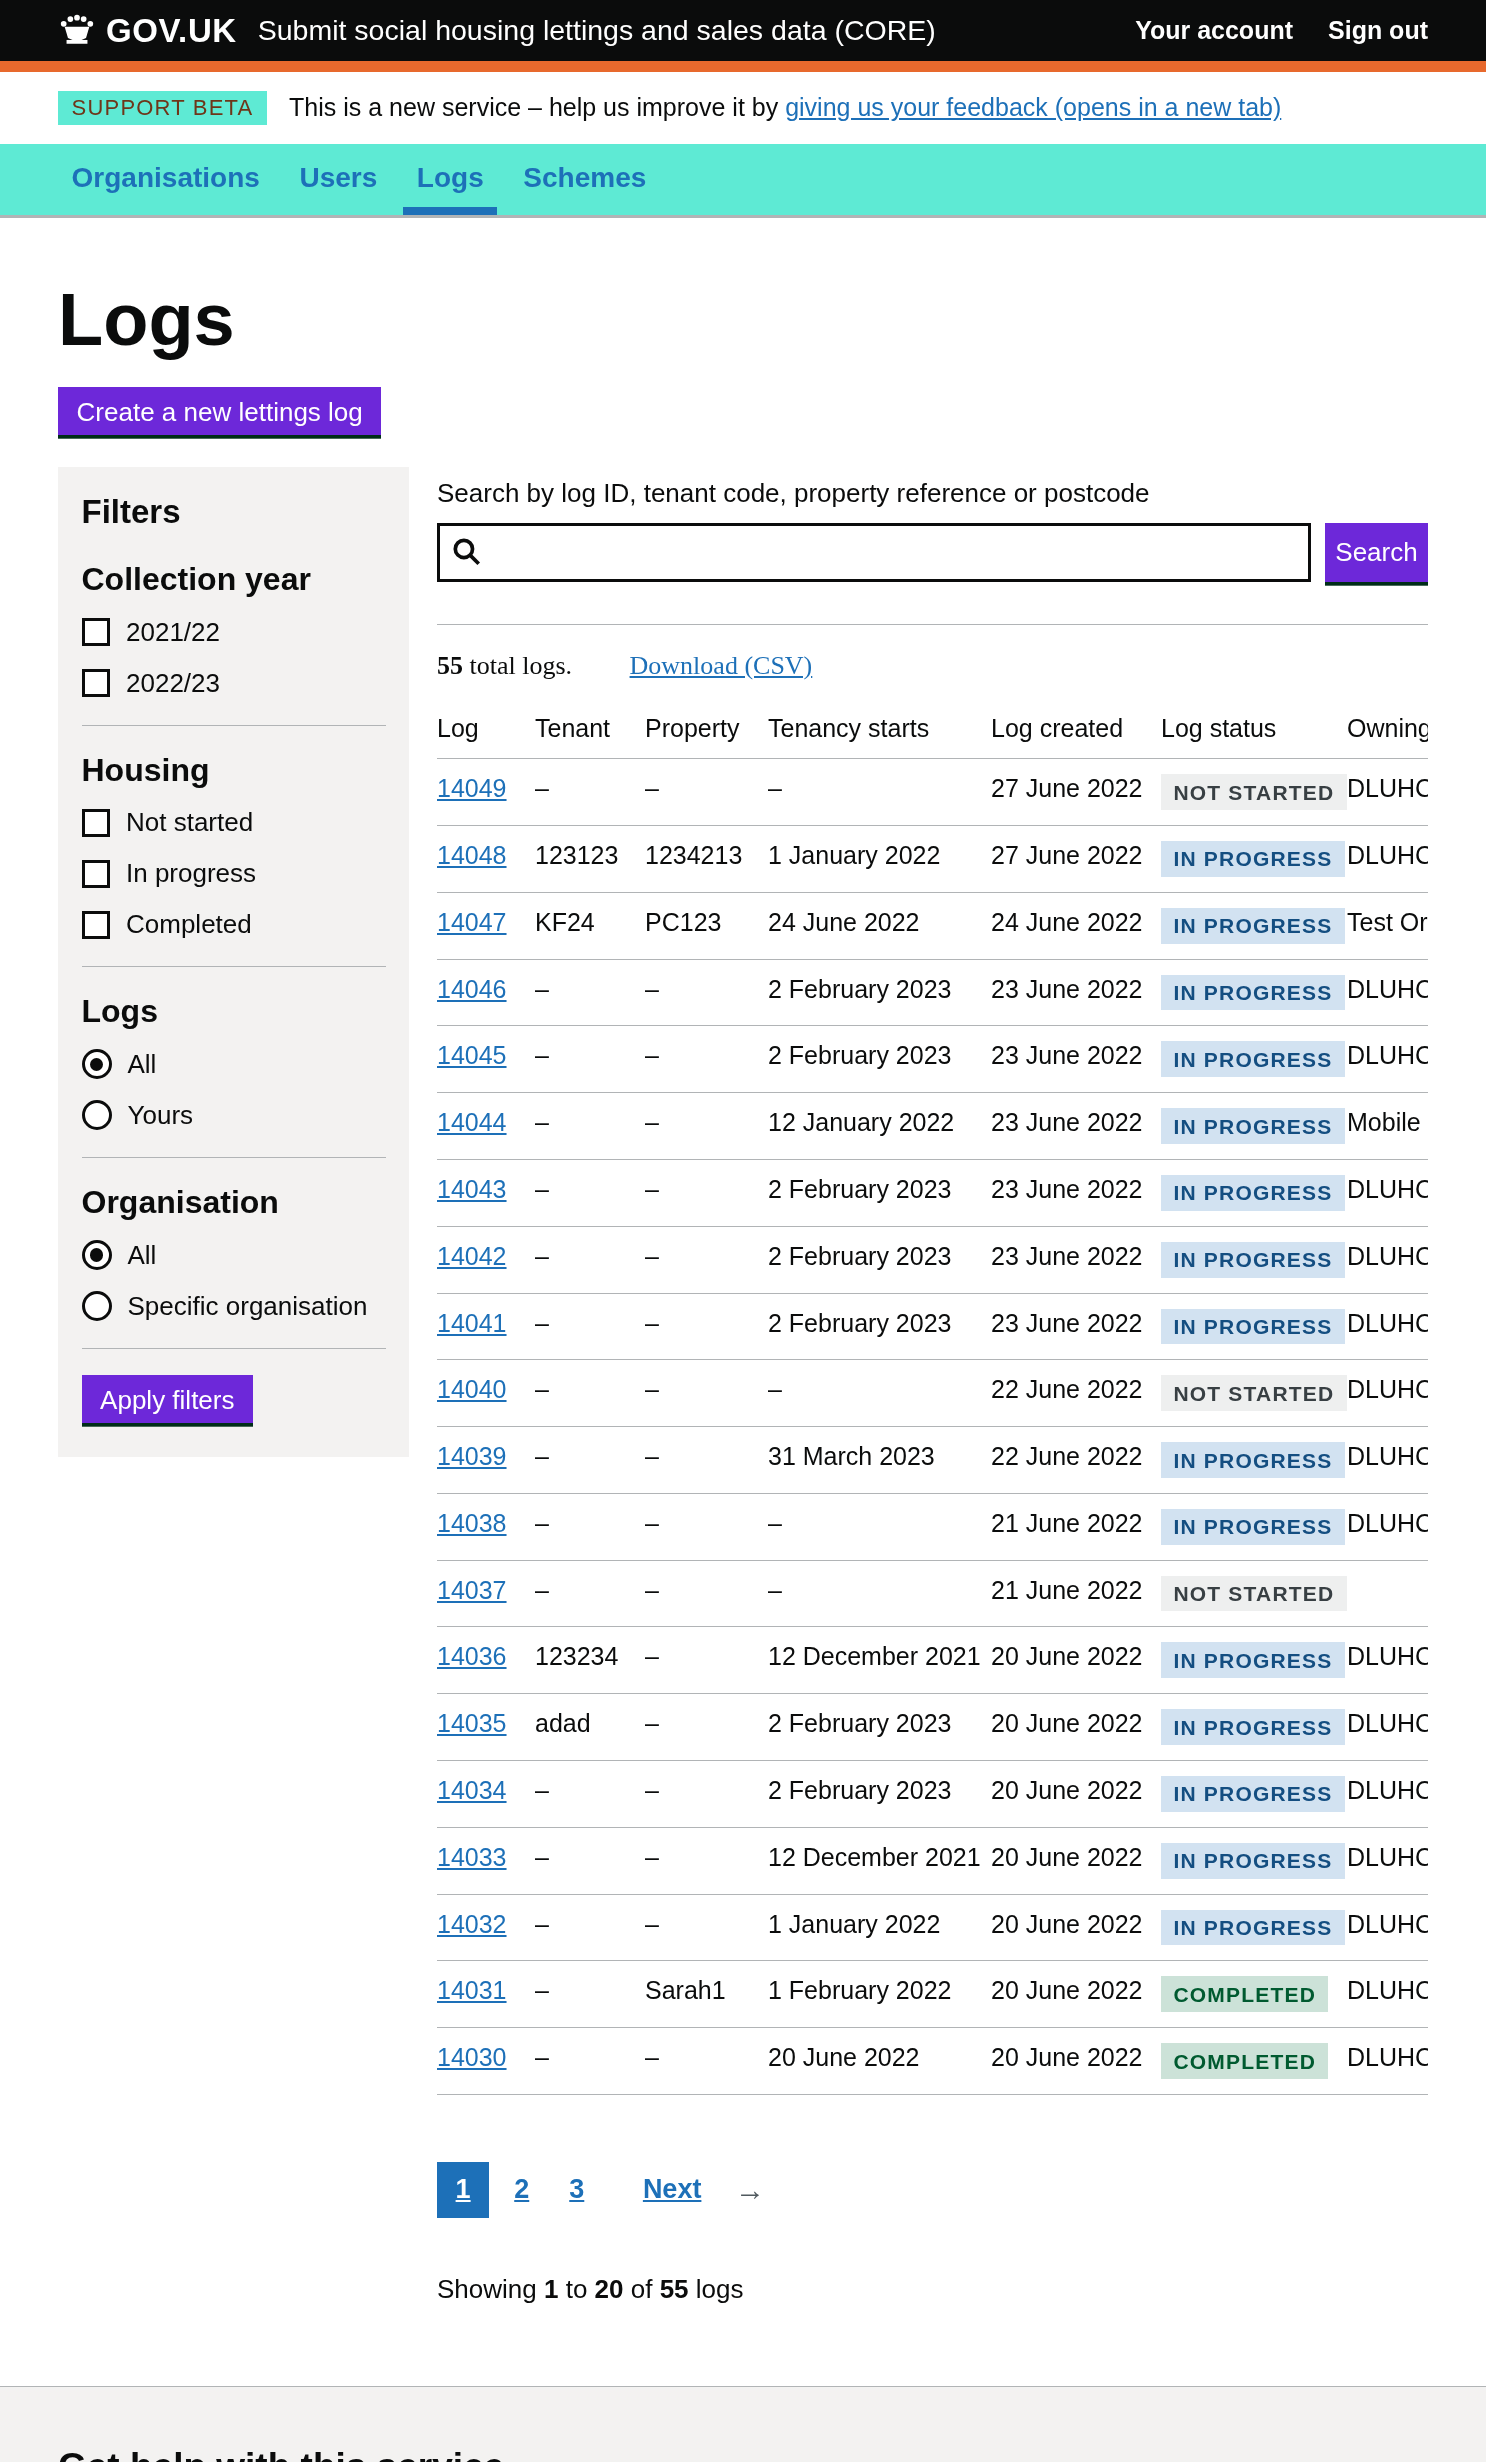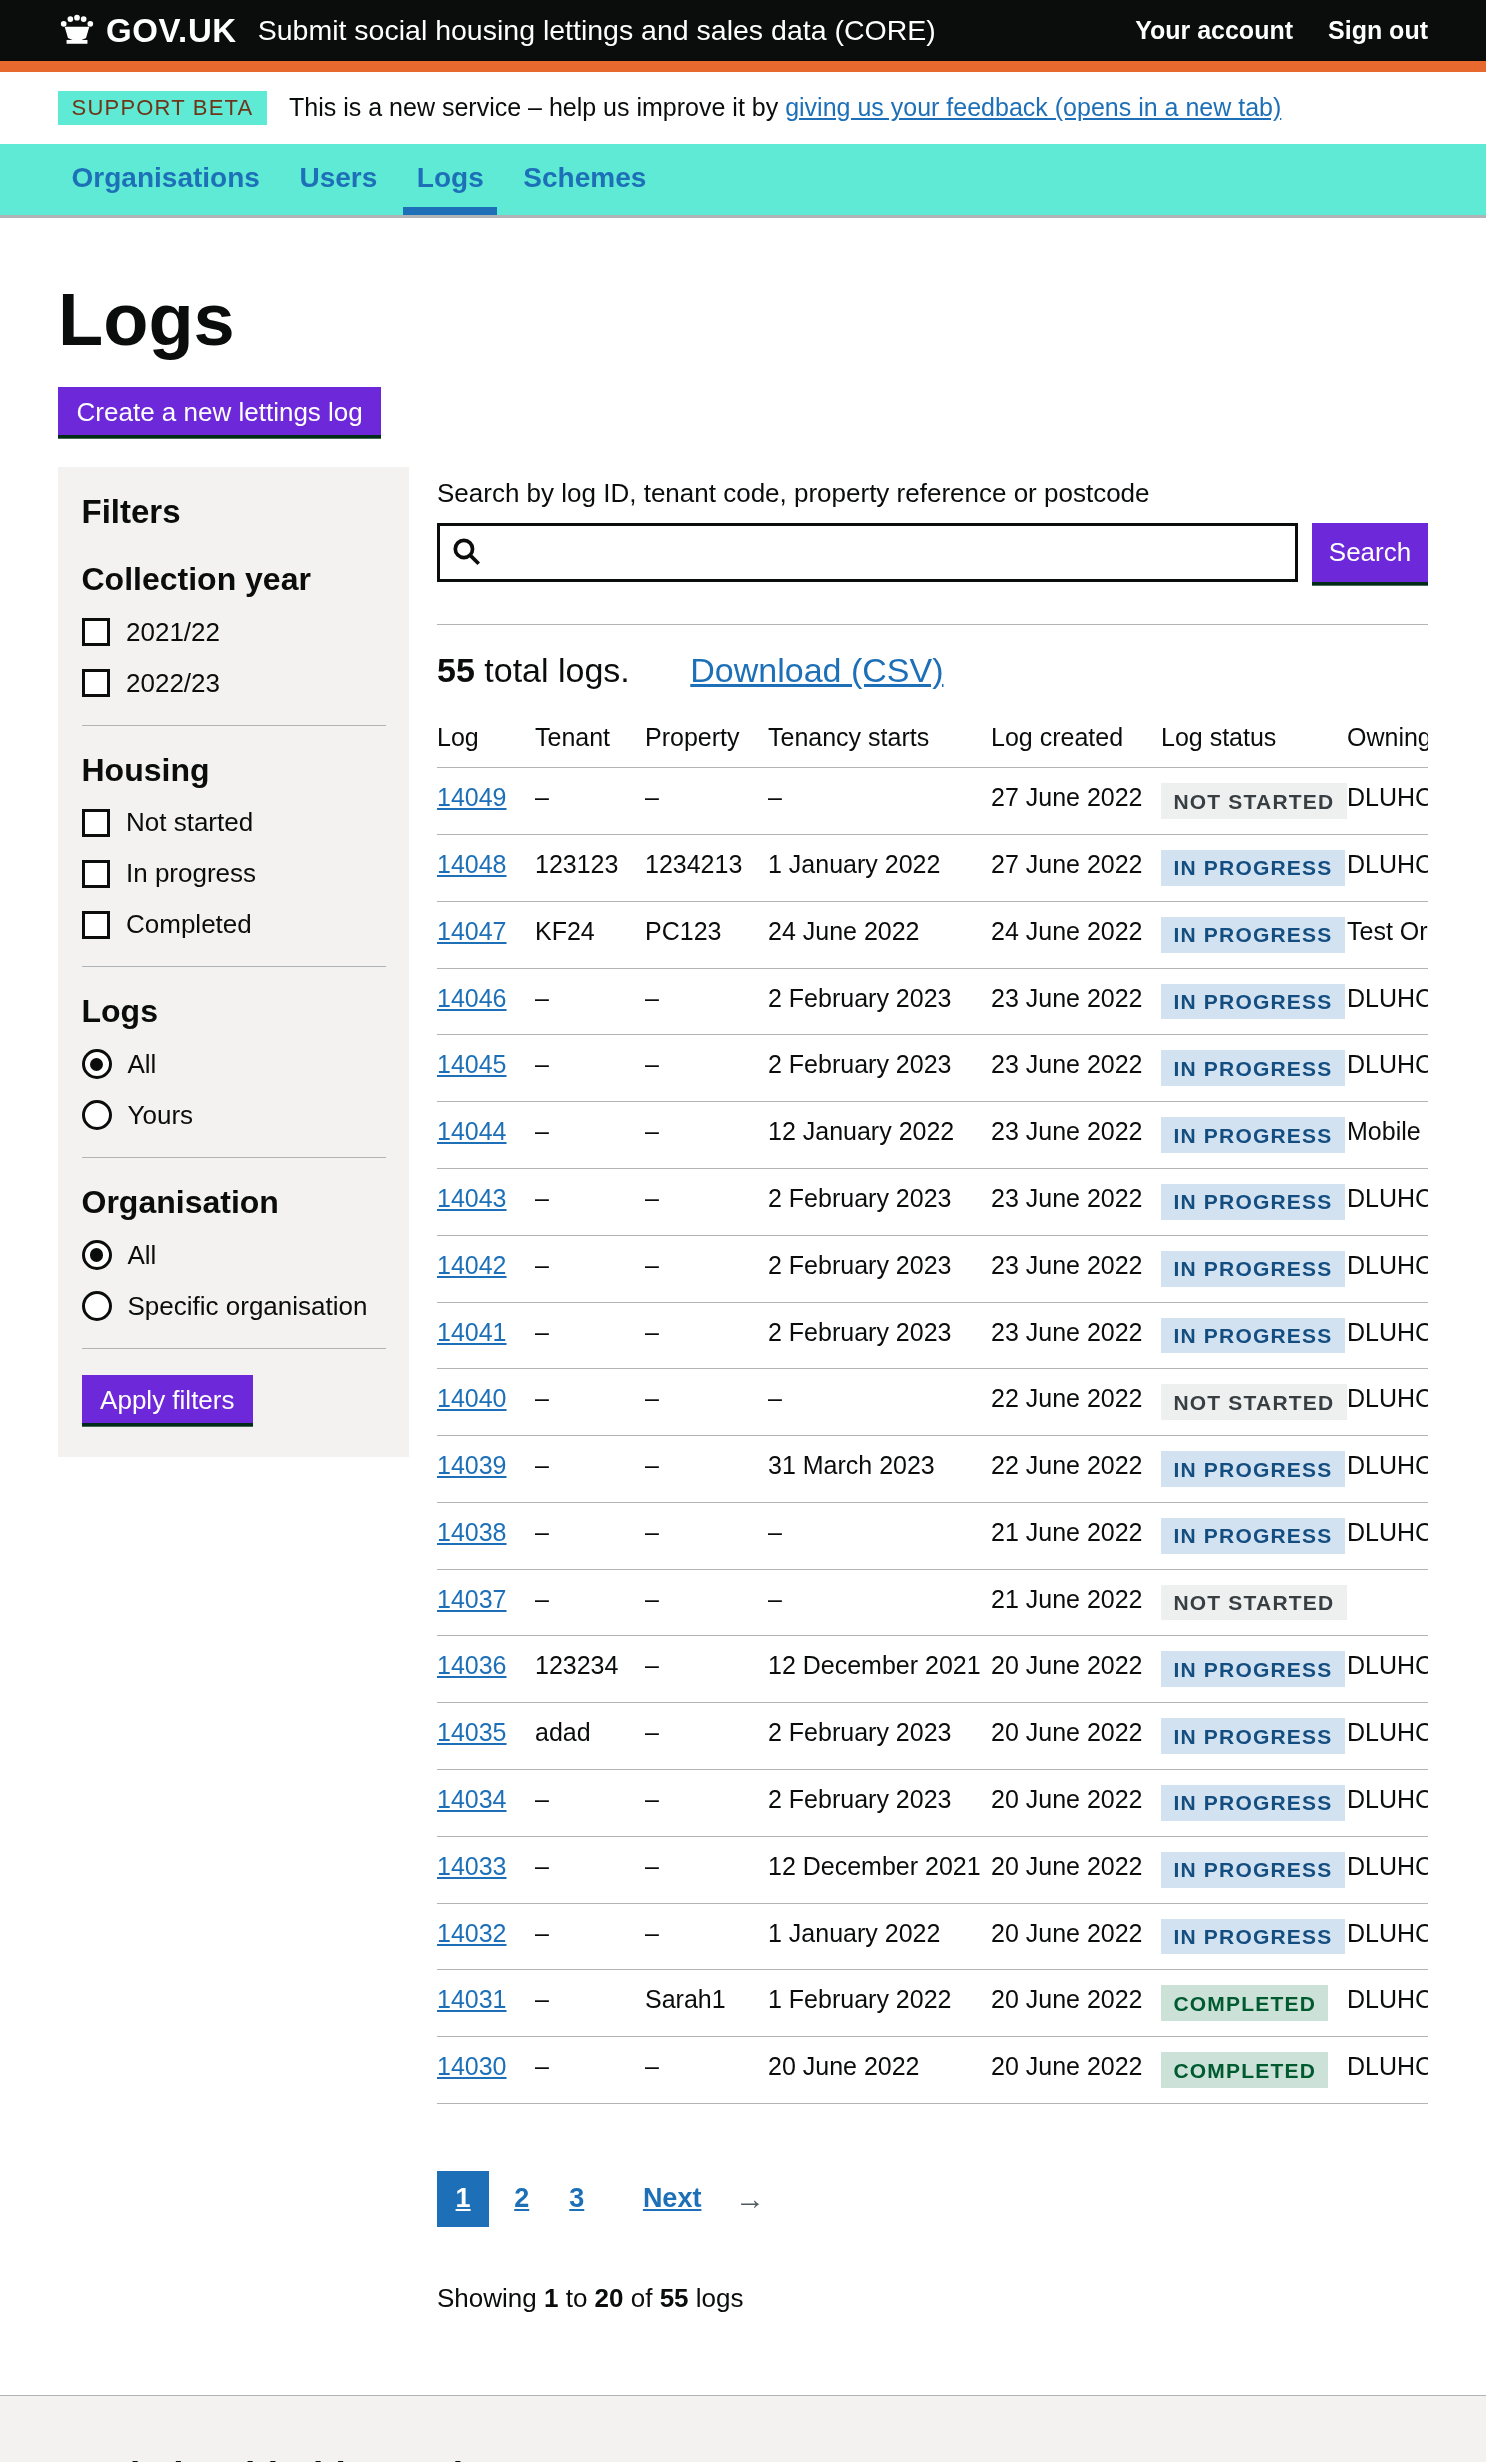--- a/index.html
+++ b/index.html
@@ -74,24 +74,24 @@
 
   
   .search-label { font-size:26px; margin-bottom:13.6px; }
   .search-row { display:flex; gap:13.6px; }
   .search-box { position:relative; flex:1; }
   .search-box input {
     width:100%; height:59px; border:3.1px solid #0b0c0c; font-size:26px;
     padding:0 12.4px 0 56px; font-family:"Liberation Sans",sans-serif; background:#fff;
   }
   .search-icon { position:absolute; left:13.6px; top:13.6px; }
-  .search-btn { width:116px; height:59px; padding:0; font-size:26px; }
+  .search-btn { width:103px; height:59px; padding:0; font-size:26px; }
 
   .section-break { border:none; border-top:1.9px solid #b1b4b6; margin:42px 0 0; }
-  .results-line { margin:26px 0 18.6px; font-size:34px; }
+  .results-line { margin:26px 0 18.6px; font-size:26px;font-family:Liberation Serif, serif; }
   .results-line b { font-weight:bold; }
   .download-link { color:#1d70b8; margin-left:51px; }
 
   
   .table-wrap { overflow:hidden; width:100%; }
   table.logs { border-collapse:collapse; table-layout:fixed; width:1214px; }
   .logs th, .logs td {
     text-align:left; vertical-align:top; font-size:25px;
     padding:15px 12.4px 15px 0; border-bottom:1.9px solid #b1b4b6; white-space:nowrap;
   }

